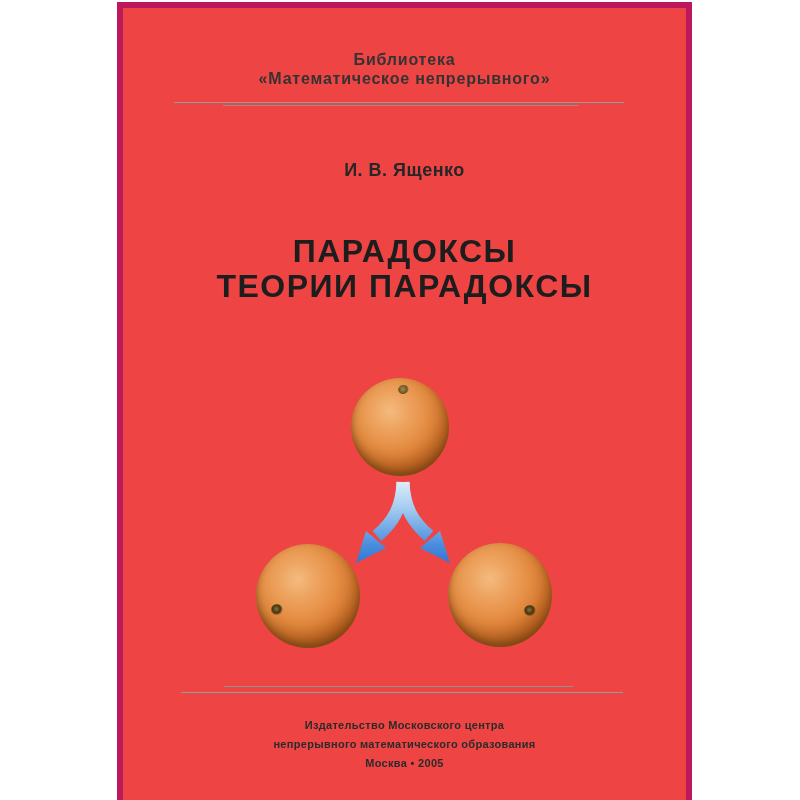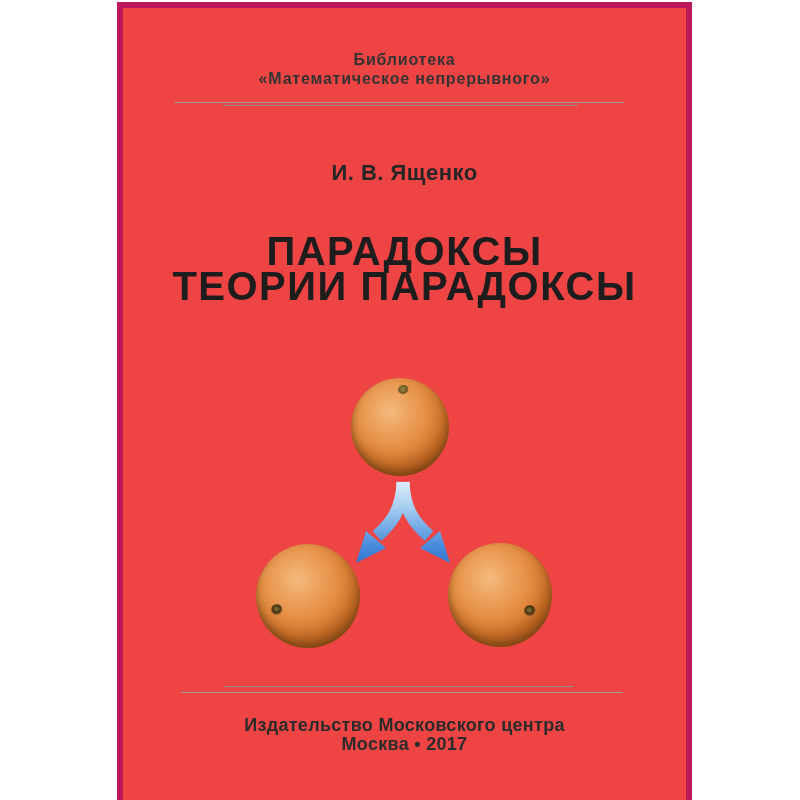--- a/index.html
+++ b/index.html
@@ -36,36 +36,36 @@
   .series {
     top: 42px;
     font-size: 16px;
     font-weight: bold;
     letter-spacing: 0.8px;
     line-height: 19px;
     color: #333333;
   }
   .author {
     top: 152px;
-    font-size: 22px;
+    font-size: 18px;
     font-weight: bold;
     letter-spacing: 0.5px;
     color: #262626;
   }
   .title {
     top: 226px;
-    font-size: 40px;
+    font-size: 32px;
     font-weight: bold;
     letter-spacing: 1.5px;
     line-height: 35px;
     color: #1d1d1d;
   }
   .imprint {
     top: 708px;
-    font-size: 18px;
+    font-size: 11px;
     font-weight: bold;
     letter-spacing: 0.3px;
     line-height: 19px;
     color: #2b2b2b;
   }
   .rule {
     position: absolute;
     height: 1px;
     background: #949c9c;
   }
@@ -154,17 +154,18 @@
 
     <div class="orange orange-right">
       <div class="orange-detail navel navel-right"></div>
     </div>
 
     <div class="rule rule-bottom-a"></div>
     <div class="rule rule-bottom-b"></div>
 
     <div class="centered-text imprint">
       <div>Издательство Московского центра</div>
-      <div>Москва • 2017</div>
+      <div>непрерывного математического образования</div>
+      <div>Москва • 2005</div>
     </div>
 
   </div>
 </div>
 
 </body></html>

